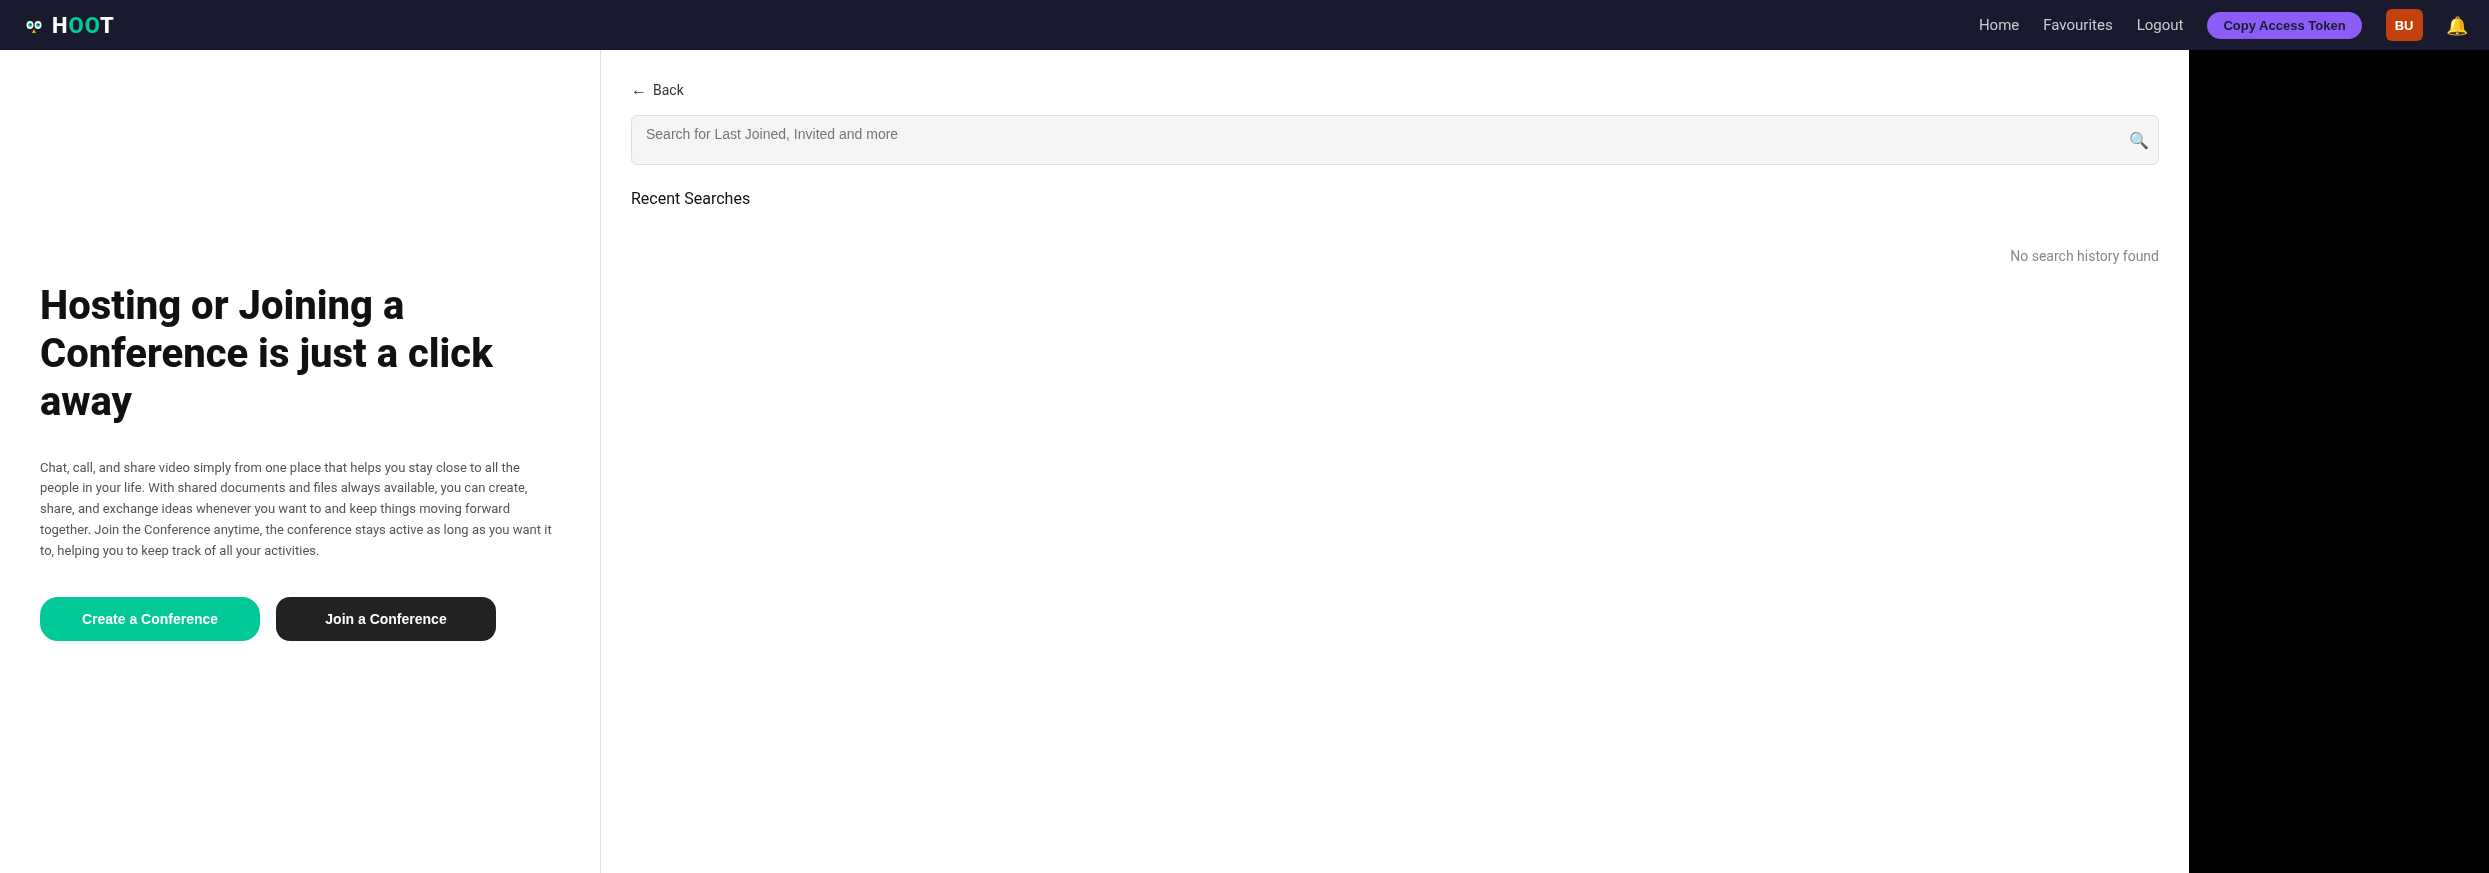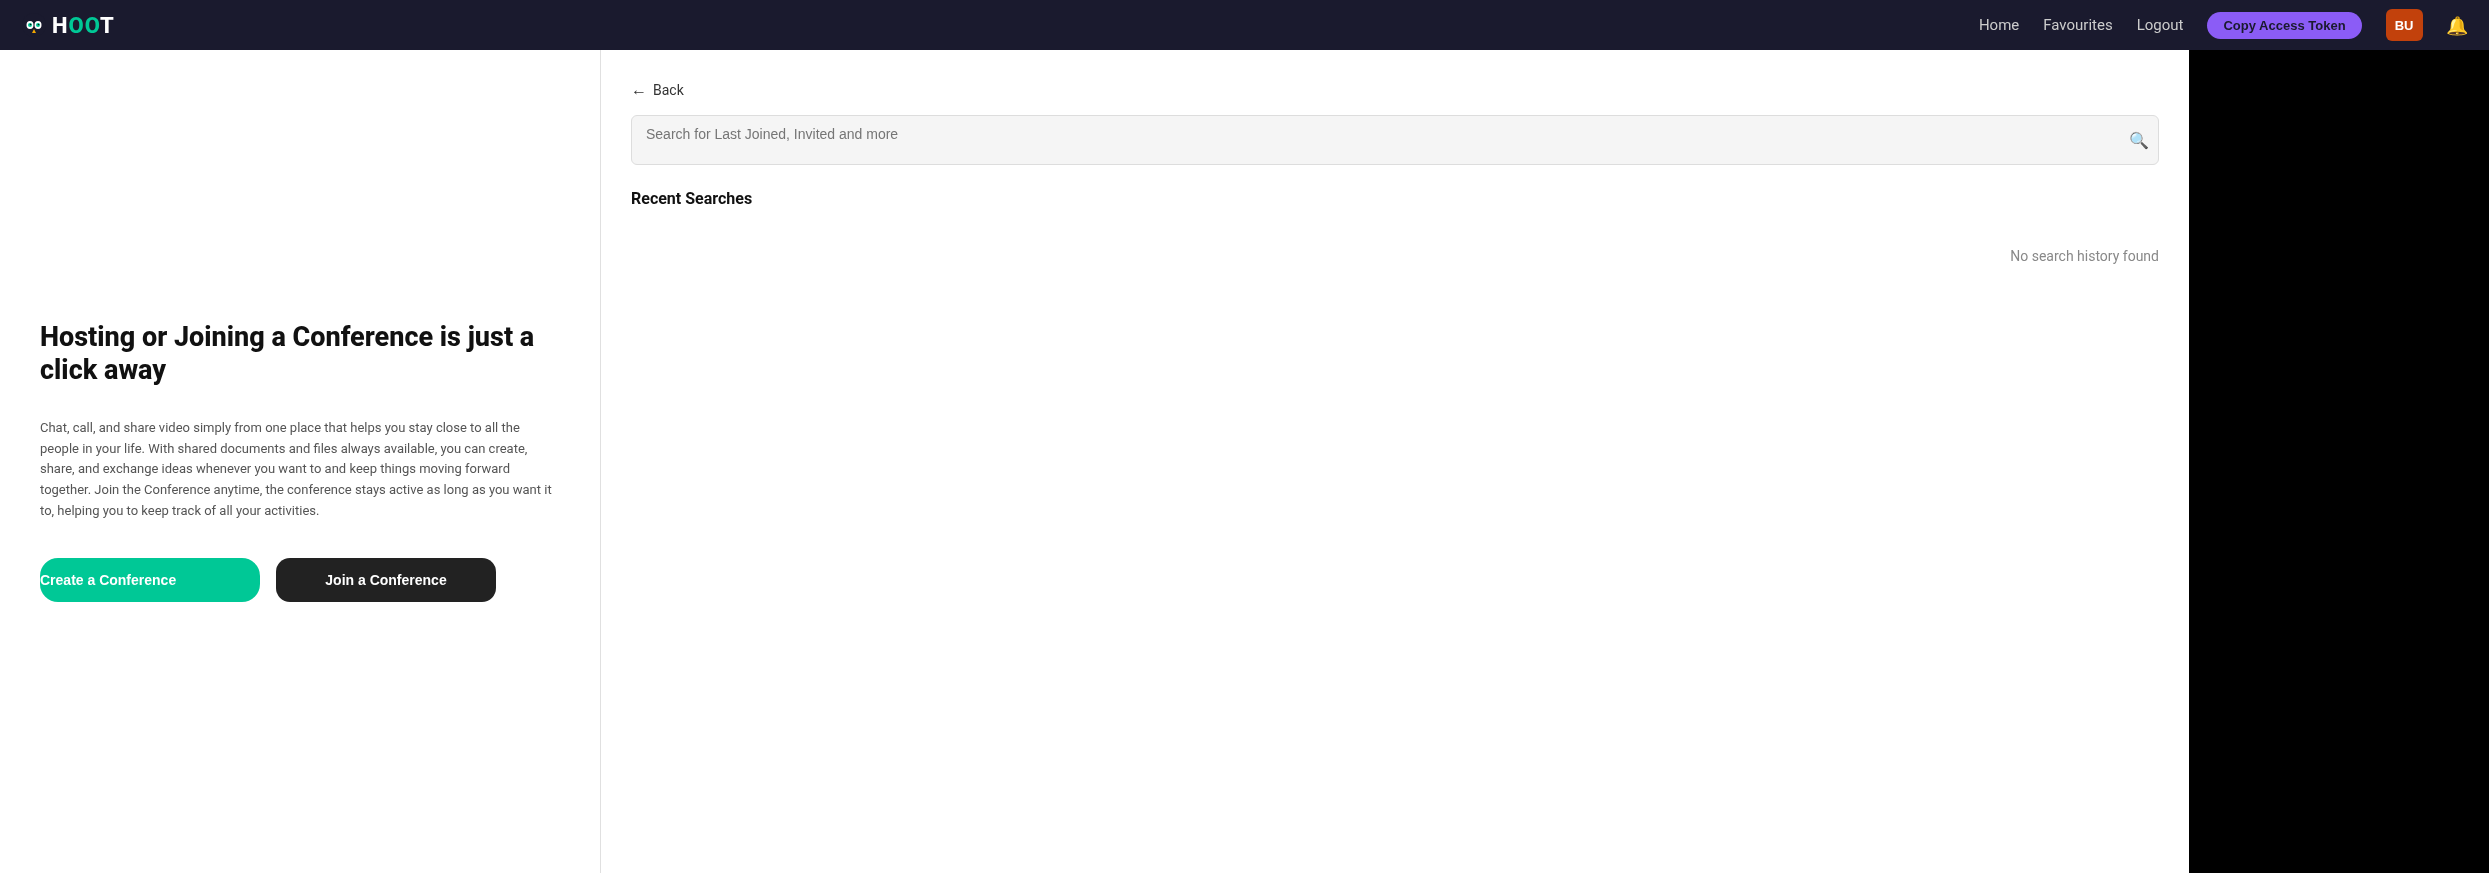--- a/index.html
+++ b/index.html
@@ -109,21 +109,21 @@
       background: #fff;
       width: 600px;
       min-height: calc(100vh - 50px);
       display: flex;
       flex-direction: column;
       justify-content: center;
       padding: 60px 40px;
     }
 
     .hero-title {
-      font-size: 27px;
+      font-size: 40px;
       font-weight: 800;
       color: #111;
       margin-bottom: 32px;
       line-height: 1.2;
     }
 
     .hero-description {
       font-size: 13px;
       color: #555;
       line-height: 1.6;
@@ -139,21 +139,21 @@
     .create-btn {
       background: #00c896;
       color: #fff;
       border: none;
       border-radius: 18px;
       padding: 14px 0;
       width: 220px;
       font-size: 14px;
       font-weight: 600;
       cursor: pointer;
-      text-align: left;
+      text-align: center;
     }
 
     .join-btn {
       background: #222;
       color: #fff;
       border: none;
       border-radius: 14px;
       padding: 14px 0;
       width: 220px;
       font-size: 14px;
@@ -209,21 +209,21 @@
       transform: translateY(-50%);
       background: none;
       border: none;
       cursor: pointer;
       color: #555;
       font-size: 16px;
     }
 
     .recent-searches-title {
       font-size: 16px;
-      font-weight: 700;
+      font-weight: 400;
       color: #111;
       margin-bottom: 20px;
     }
 
     .no-history-text {
       font-size: 14px;
       color: #888;
       text-align: right;
       margin-top: 40px;
     }

